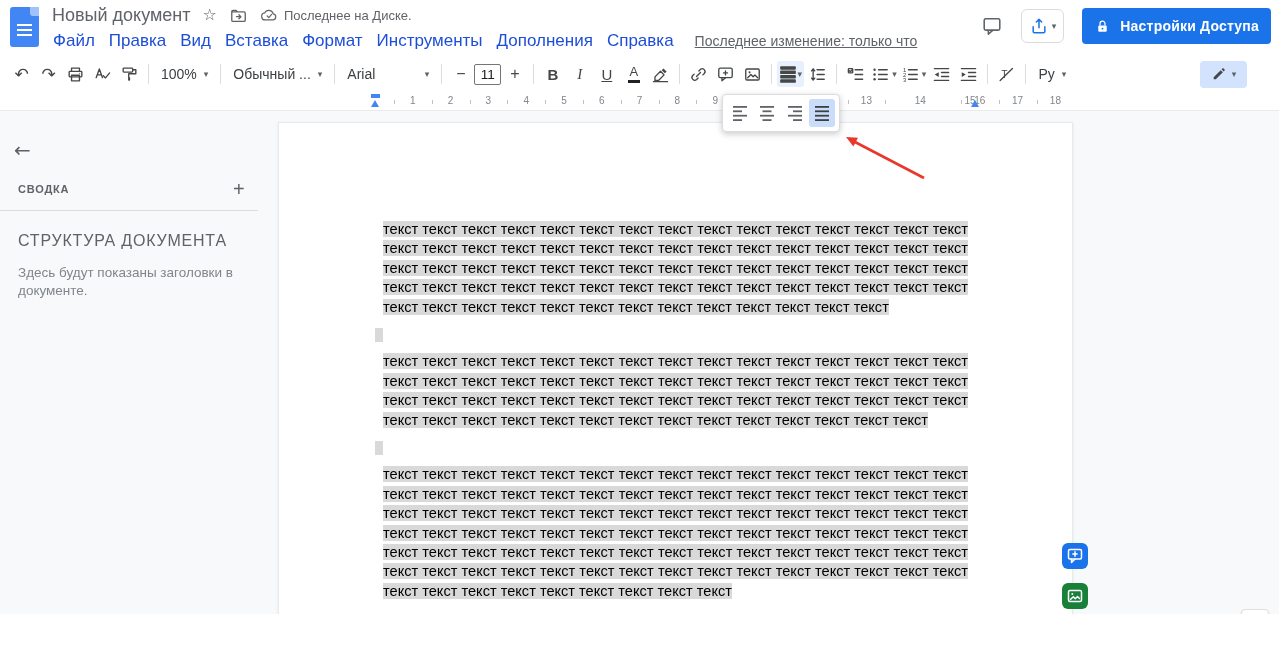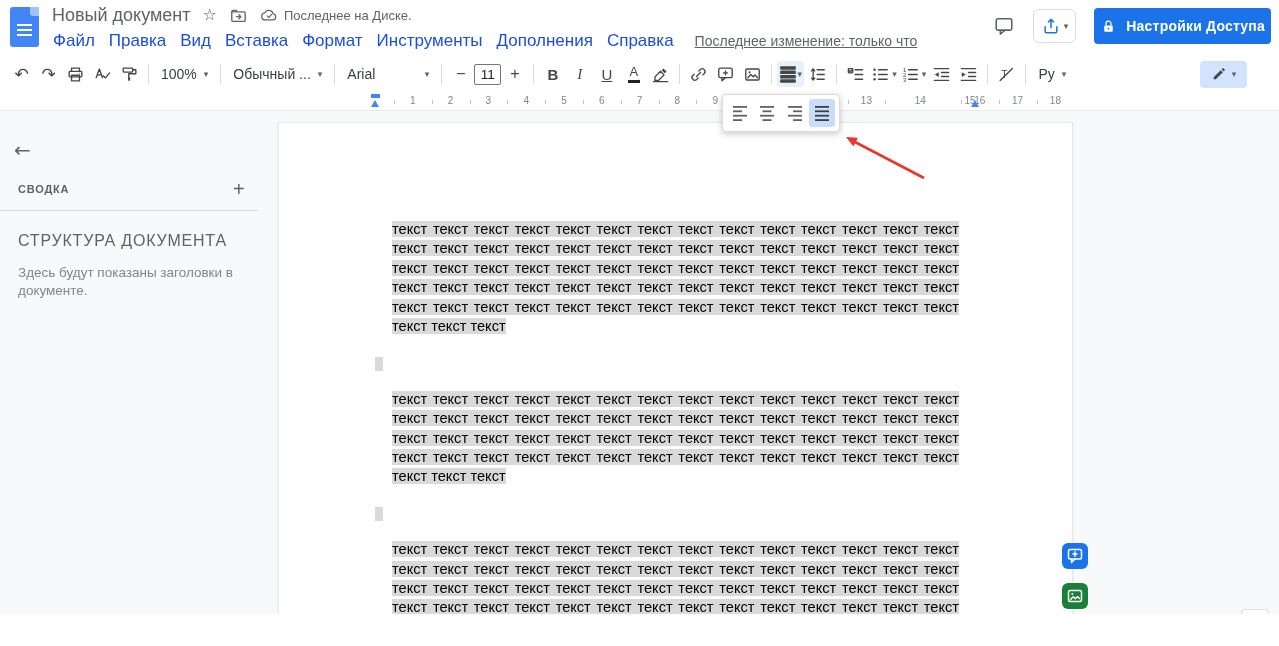--- a/index.html
+++ b/index.html
@@ -17,21 +17,21 @@
   .icon-gray{color:#5f6368}
   .star{font-size:16px;line-height:1;font-family:"DejaVu Sans",sans-serif}
   .saved{display:flex;align-items:center;gap:6px;font-size:13px;color:#5f6368}
   .menu-row{position:absolute;left:46px;top:29px;display:flex;align-items:center;height:24px}
   .menu-item{font-size:17px;color:#1d4ed8;padding:2px 7px;border-radius:3px;cursor:default}
   .last-edit{font-size:14px;color:#5f6368;text-decoration:underline;margin-left:14px}
 
   .header-right{position:absolute;right:8px;top:6px;height:40px;display:flex;align-items:center;gap:18px}
   .hbtn{display:flex;align-items:center;justify-content:center}
   .upload-btn{border:1px solid #dadce0;border-radius:6px;height:34px;padding:0 7px;display:flex;align-items:center;gap:3px;background:#fff}
-  .share-btn{background:#1a73e8;color:#fff;height:36px;border-radius:4px;padding:0 6px;display:flex;align-items:center;gap:9px;font-size:14px;font-weight:700;letter-spacing:.2px}
+  .share-btn{background:#1a73e8;color:#fff;height:36px;border-radius:4px;padding:0 12px;display:flex;align-items:center;gap:9px;font-size:14px;font-weight:700;letter-spacing:.2px}
   .caret{font-size:9px;color:#5f6368;font-family:"DejaVu Sans",sans-serif}
 
   
   .toolbar{position:absolute;top:56px;left:0;width:100%;height:36px;background:#fff;display:flex;align-items:center;padding-left:8px;z-index:20}
   .tbtn{height:26px;min-width:27px;display:flex;align-items:center;justify-content:center;border-radius:3px;color:#444746;gap:2px;padding:0 2px}
   .tbtn svg{stroke:#444746;fill:none;stroke-width:1.7;stroke-linecap:round;stroke-linejoin:round}
   .tbtn.active{background:#e8f0fe}
   .tsep{width:1px;height:20px;background:#dadce0;margin:0 5px;flex:none}
   .tselect{display:flex;align-items:center;gap:7px;padding:0 7px;font-size:14px;color:#3c4043;height:26px;border-radius:3px}
   .glyph{font-family:"DejaVu Sans",sans-serif;font-size:17px;color:#444746;line-height:1}
@@ -57,21 +57,21 @@
   .back-arrow{position:absolute;left:14px;top:138px;font-size:20px;color:#5f6368;font-family:"DejaVu Sans",sans-serif}
   .summary-label{position:absolute;left:18px;top:183px;font-size:11px;letter-spacing:.8px;color:#5f6368;font-weight:700}
   .summary-add{position:absolute;left:233px;top:178px;font-size:20px;color:#5f6368}
   .sidebar-divider{position:absolute;left:0;top:210px;width:258px;height:1px;background:#dadce0}
   .outline-label{position:absolute;left:18px;top:232px;font-size:16px;letter-spacing:.8px;color:#5f6368;font-weight:400}
   .outline-hint{position:absolute;left:18px;top:264px;width:228px;font-size:13.5px;line-height:18px;color:#80868b}
 
   
   .page{position:absolute;left:278px;top:122px;width:795px;height:560px;background:#fff;border:1px solid #e7eaed;box-shadow:0 1px 3px rgba(60,64,67,.08);z-index:1}
   .doc-text{margin:97px 96px 0 96px;width:601px;font-size:14.6px;line-height:19.4px;color:#000;text-align:justify}
-  .para{margin:17px}
+  .para{margin:8px}
   .blank{height:19.4px;line-height:19.4px}
   .mark{display:inline-block;width:8px;height:14px;vertical-align:middle}
 
   
   .align-dropdown{position:absolute;left:722px;top:94px;width:118px;height:38px;background:#fff;border:1px solid #dadce0;border-radius:4px;
     box-shadow:0 2px 6px rgba(60,64,67,.28);display:flex;align-items:center;justify-content:space-around;padding:0 3px;z-index:50}
   .align-opt{width:26px;height:28px;border-radius:3px;display:flex;align-items:center;justify-content:center}
   .align-opt.selected{background:#c9dcf9}
 
   

